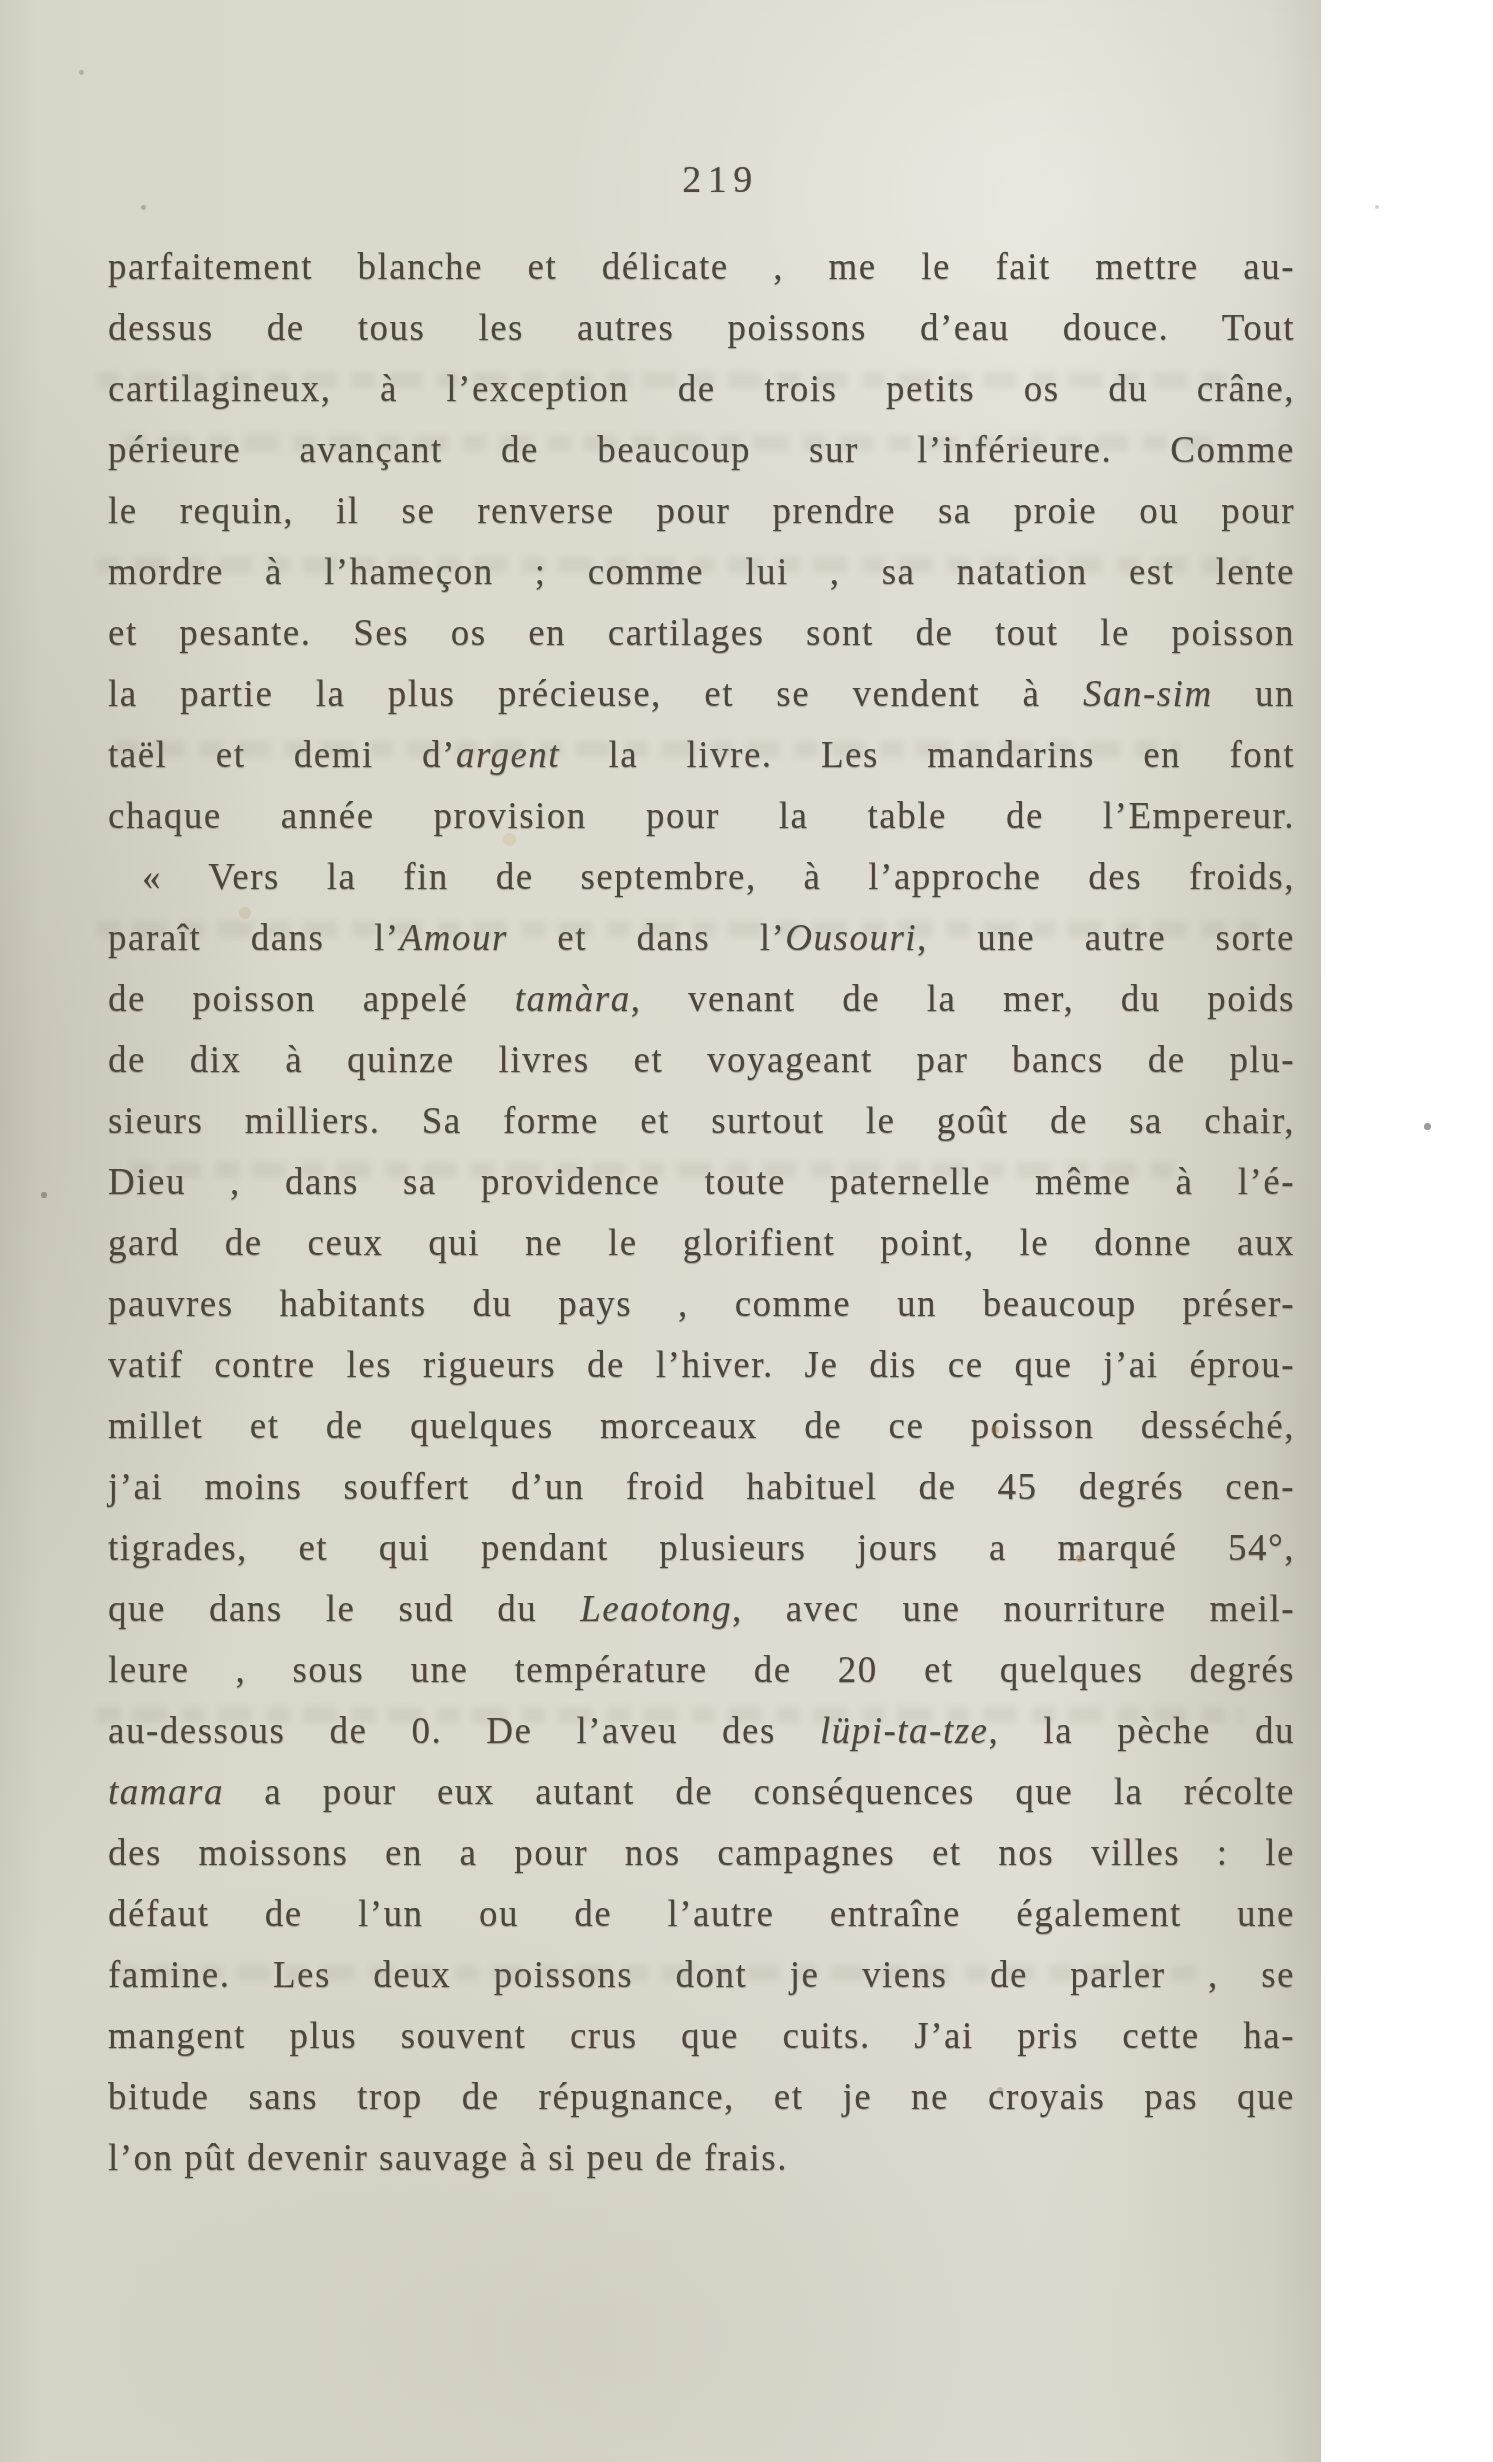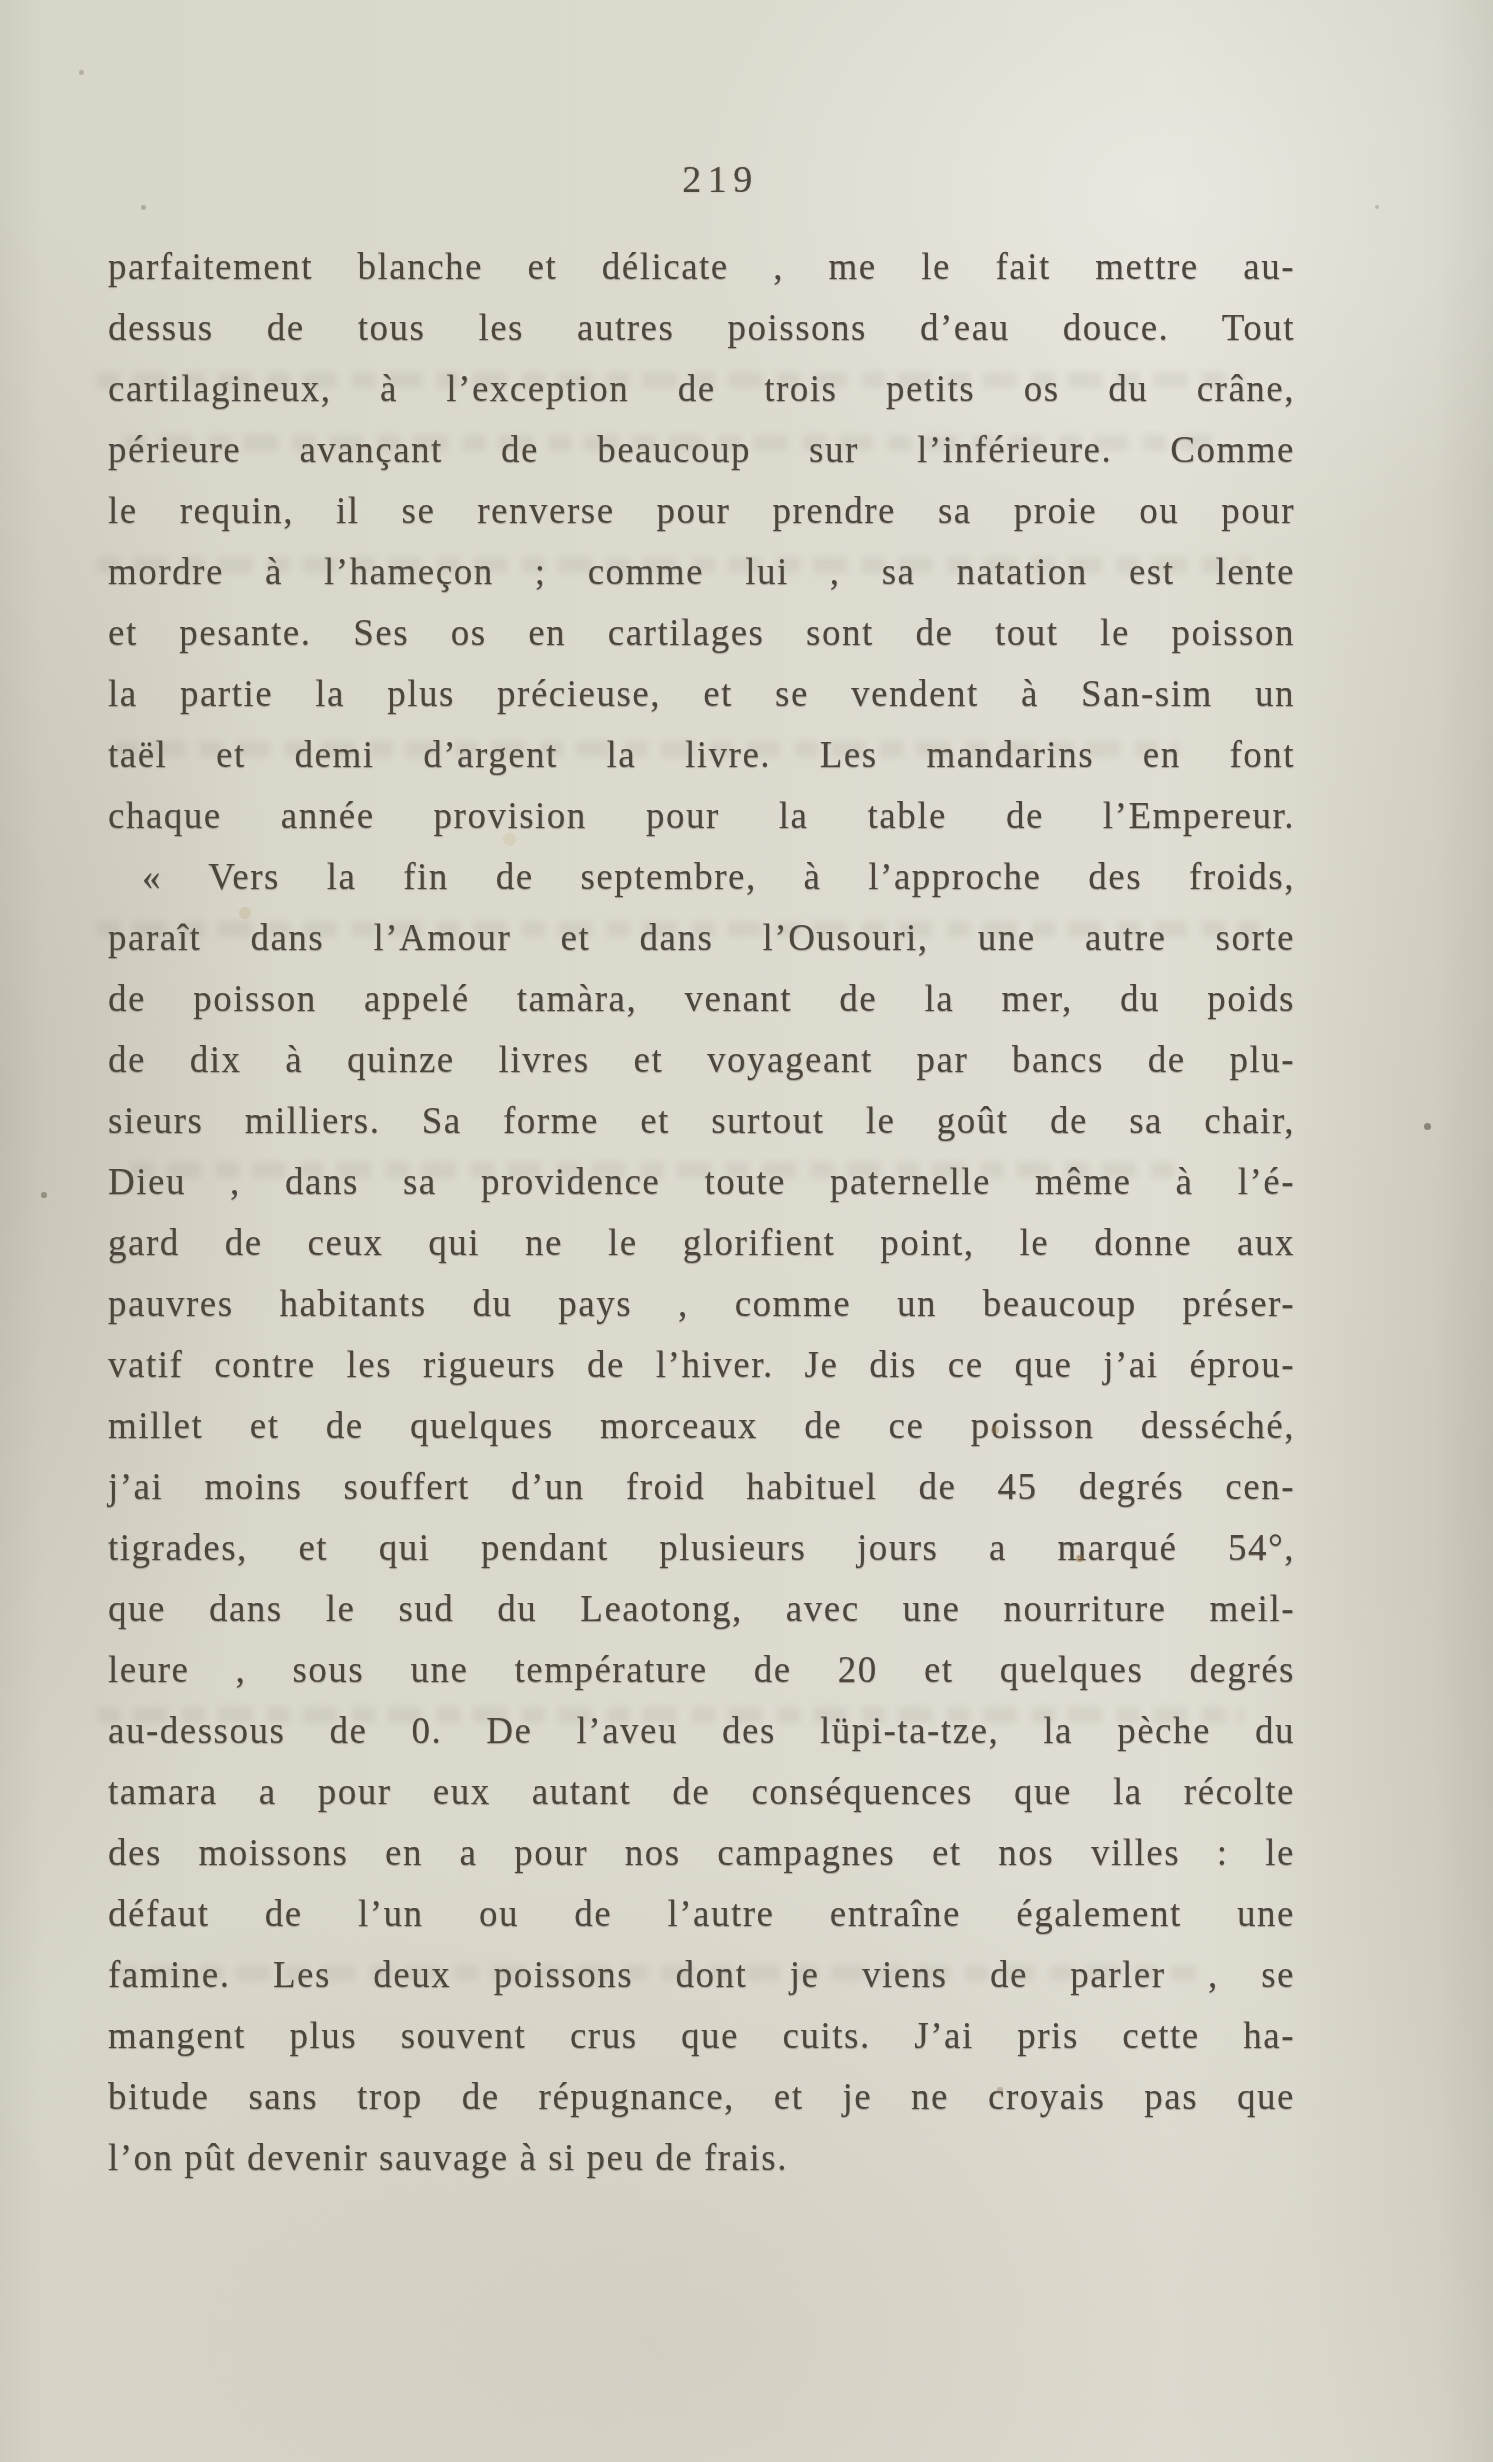--- a/index.html
+++ b/index.html
@@ -7,21 +7,21 @@
     padding: 0;
   }
   body {
     width: 1493px;
     height: 2462px;
     overflow: hidden;
     font-family: "Liberation Serif", "DejaVu Serif", serif;
   }
   .sheet {
     position: relative;
-    width: 1493px;
+    width: 1321px;
     height: 2462px;
     background:
       radial-gradient(ellipse 737px 573px at 78% 8%, rgba(255,255,255,0.30), rgba(255,255,255,0) 65%),
       radial-gradient(ellipse 409px 1310px at 0% 45%, rgba(110,104,90,0.16), rgba(110,104,90,0) 70%),
       radial-gradient(ellipse 344px 1801px at 100% 60%, rgba(120,114,100,0.14), rgba(120,114,100,0) 70%),
       radial-gradient(ellipse 1146px 737px at 45% 95%, rgba(125,118,102,0.10), rgba(125,118,102,0) 70%),
       linear-gradient(90deg, #cfccc0 0%, #d8d5c9 3%, #dbd8cc 30%, #dedbd0 62%, #e0ddd2 78%, #d8d5c9 96%, #ccc9bd 100%);
   }
   .pagenum {
     position: absolute;
@@ -51,20 +51,21 @@
     white-space: nowrap; 
   }
   .line.no-just {
     text-align: right;
     text-align-last: left;
   }
   .line.indent {
     text-indent: 34px;
   }
   .it {
+    font-style: italic;
   }
   .ghost {
     position: absolute;
     height: 16.4px;
     opacity: 0.09;
     filter: blur(3.3px);
     background: repeating-linear-gradient(90deg,
       #6e6a5c 0px, #6e6a5c 23px, transparent 23px, transparent 36px,
       #6e6a5c 36px, #6e6a5c 70px, transparent 70px, transparent 85px);
     pointer-events: none;

